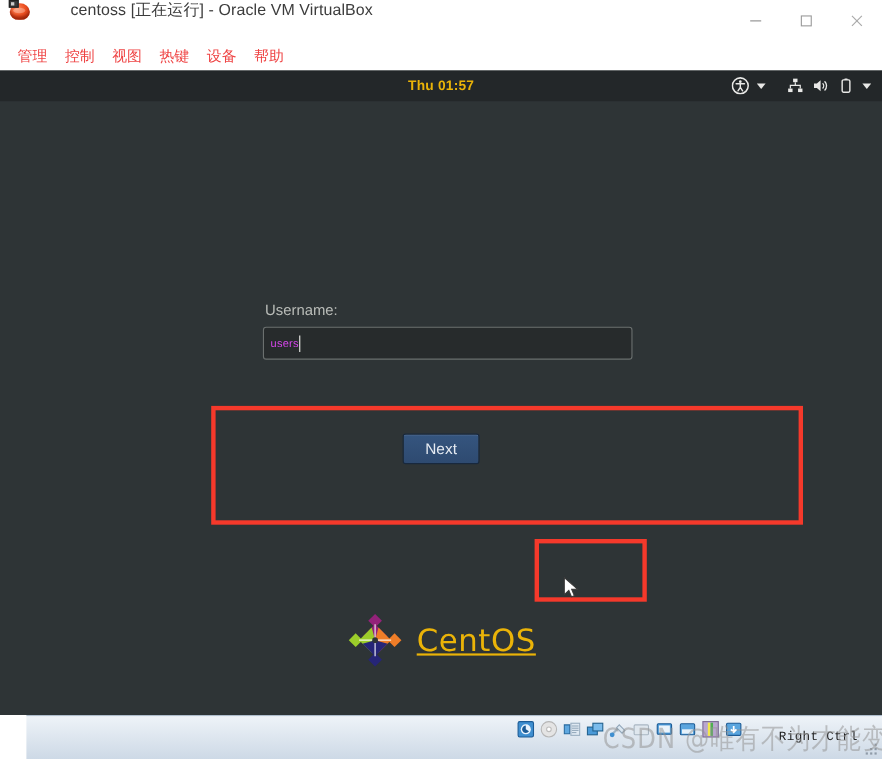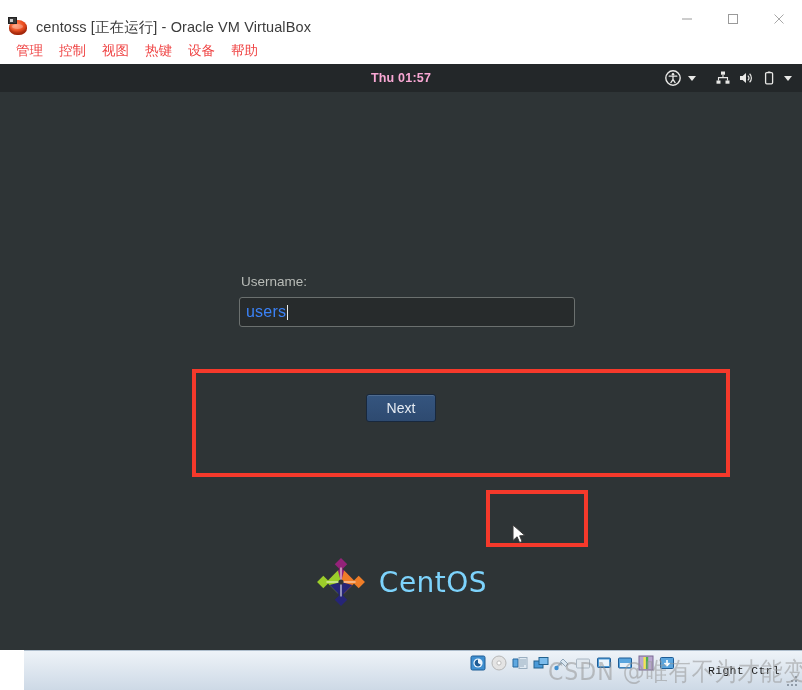--- a/index.html
+++ b/index.html
@@ -13,24 +13,25 @@
     position: relative;
     width: 802px; height: 690px;
     background: #ffffff;
     display: flex; flex-direction: column;
   }
 
   
   .titlebar {
     height: 38px;
     background: #ffffff;
-    display: flex; align-items: flex-end;
+    display: flex; align-items: flex-start;
     position: relative;
     flex: 0 0 auto;
     border-bottom: 1px solid #ffffff;
+    gap: 28px;
   }
   .vbox-icon {
     width: 20px; height: 20px;
     margin-left: 8px; margin-right: 8px;
     position: relative;
     flex: 0 0 auto;
   }
   .vbox-icon .blob {
     position: absolute; left: 1px; top: 3px;
     width: 18px; height: 15px;
@@ -96,21 +97,21 @@
 
   .gnome-topbar {
     height: 28px;
     background: #232729;
     display: flex; align-items: center;
     position: relative;
   }
   .gnome-clock {
     position: absolute; left: 0; right: 0;
     text-align: center;
-    font-size: 12.5px; color: #f9a8d4;
+    font-size: 12.5px; color: #eab308;
     font-weight: bold;
     letter-spacing: .2px;
   }
   .tray {
     position: absolute; right: 10px; top: 0;
     height: 28px;
     display: flex; align-items: center; gap: 7px;
   }
   .tray-icon { display:flex; align-items:center; color:#e8e8e6; }
   .tray-icon svg { display:block; }
@@ -135,21 +136,21 @@
   }
   .username-input {
     width: 336px; height: 30px;
     background: #272b2c;
     border: 1px solid #6b706f;
     border-radius: 3px;
     display: flex; align-items: center;
     padding: 0 6px;
   }
   .username-input .val {
-    font-size: 16px; color: #3b82f6;
+    font-size: 10px; color: #d946ef;
     letter-spacing: .2px;
   }
   .caret-bar {
     display: inline-block;
     width: 1px; height: 15px;
     background: #eeeeec;
     margin-left: 1px;
     vertical-align: middle;
   }
 
@@ -188,23 +189,24 @@
 
   
   .centos-logo {
     position: absolute;
     left: 0; right: 0;
     top: 492px;
     display: flex; align-items: center; justify-content: center; gap: 12px;
   }
   .logo-mark { width: 52px; height: 52px; position: relative; }
   .logo-text {
-    font-size: 28px; color: #7dd3fc;
+    font-size: 28px; color: #eab308;
     font-family: "DejaVu Sans", sans-serif;
     letter-spacing: .5px;
+    text-decoration: underline;
   }
 
   
   .statusbar {
     height: 40px;
     background: #d6e3f0;
     background: linear-gradient(#eef3f8, #cdd9e6);
     border-top: 1px solid #aebdcc;
     display: flex; align-items: center;
     position: relative;

